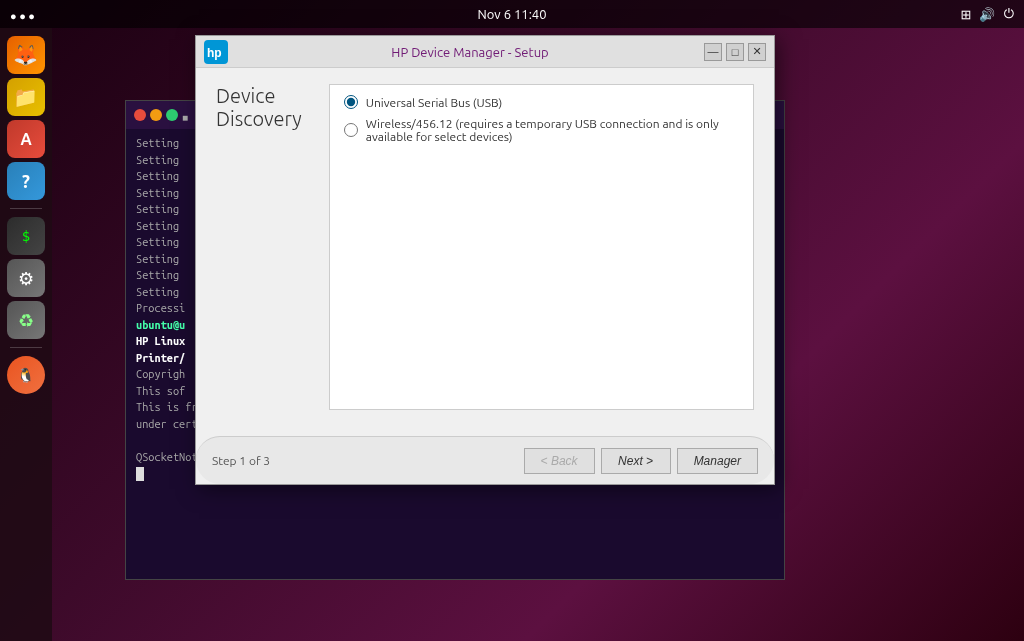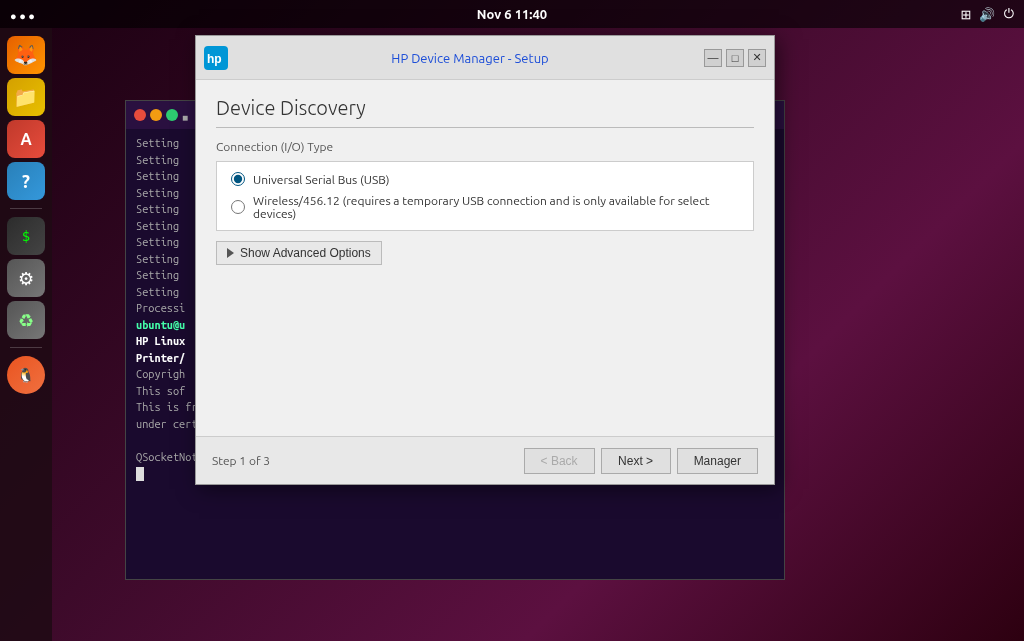--- a/index.html
+++ b/index.html
@@ -27,21 +27,21 @@
       height: 28px;
       background: rgba(0,0,0,0.6);
       display: flex;
       align-items: center;
       justify-content: center;
       z-index: 100;
     }
     .topbar-time {
       color: #fff;
       font-size: 13px;
-      font-weight: 700;
+      font-weight: 400;
     }
     .topbar-right {
       position: absolute;
       right: 10px;
       display: flex;
       align-items: center;
       gap: 8px;
     }
     .topbar-icon {
       color: #fff;
@@ -142,38 +142,38 @@
       background: #f0f0f0;
       border: 1px solid #999;
       box-shadow: 4px 4px 20px rgba(0,0,0,0.5);
       z-index: 200;
       display: flex;
       flex-direction: column;
     }
 
     
     .dialog-titlebar {
-      height: 44px;
+      height: 32px;
       background: #e0e0e0;
       border-bottom: 1px solid #ccc;
       display: flex;
       align-items: center;
       padding: 0 8px;
       flex-shrink: 0;
     }
     .dialog-logo {
       width: 24px;
       height: 24px;
       margin-right: 8px;
     }
     .dialog-title-text {
       flex: 1;
       text-align: center;
       font-size: 13px;
-      color: #1d4ed8;
+      color: #701a75;
       font-weight: normal;
     }
     .dialog-controls {
       display: flex;
       gap: 4px;
     }
     .dialog-ctrl-btn {
       width: 18px;
       height: 18px;
       border: 1px solid #999;
@@ -184,21 +184,21 @@
       font-size: 11px;
       cursor: pointer;
       color: #333;
     }
 
     
     .dialog-body {
       flex: 1;
       padding: 16px 20px;
       display: flex;
-      flex-direction: column;
+      flex-direction: row;
       overflow: hidden;
     }
 
     .dialog-heading {
       font-size: 20px;
       color: #333;
       font-weight: 300;
       margin-bottom: 8px;
     }
     .dialog-divider {
@@ -267,38 +267,40 @@
 
     
     .dialog-footer {
       height: 48px;
       border-top: 1px solid #ccc;
       background: #e8e8e8;
       display: flex;
       align-items: center;
       padding: 0 16px;
       flex-shrink: 0;
+      border-radius: 24px;
     }
     .step-text {
       font-size: 12px;
       color: #555;
       flex: 1;
     }
     .footer-buttons {
       display: flex;
       gap: 6px;
     }
     .footer-btn {
       padding: 5px 16px;
       font-size: 12px;
       border: 1px solid #aaa;
       background: #e0e0e0;
       cursor: pointer;
       color: #333;
       min-width: 70px;
+      font-style: italic;
     }
     .footer-btn.disabled {
       color: #aaa;
       cursor: default;
     }
   </style>
 </head>
 <body>
 
 <div class="desktop">
@@ -373,37 +375,32 @@
       <div class="dialog-controls">
         <div class="dialog-ctrl-btn">—</div>
         <div class="dialog-ctrl-btn">□</div>
         <div class="dialog-ctrl-btn">✕</div>
       </div>
     </div>
 
     <div class="dialog-body">
       <div class="dialog-heading">Device Discovery</div>
       <div class="dialog-divider"></div>
-      <div class="section-label">Connection (I/O) Type</div>
 
       <div class="options-box">
         <label class="radio-option">
           <input type="radio" name="connection" value="usb" checked="" style="">
           <span>Universal Serial Bus (USB)</span>
         </label>
         <label class="radio-option">
           <input type="radio" name="connection" value="wireless" style="">
           <span>Wireless/456.12 (requires a temporary USB connection and is only available for select devices)</span>
         </label>
       </div>
 
-      <button class="advanced-btn">
-        <div class="triangle-icon"></div>
-        <span>Show Advanced Options</span>
-      </button>
     </div>
 
     <div class="dialog-footer">
       <span class="step-text">Step 1 of 3</span>
       <div class="footer-buttons">
         <button class="footer-btn disabled">&lt; Back</button>
         <button class="footer-btn">Next &gt;</button>
         <button class="footer-btn">Manager</button>
       </div>
     </div>

